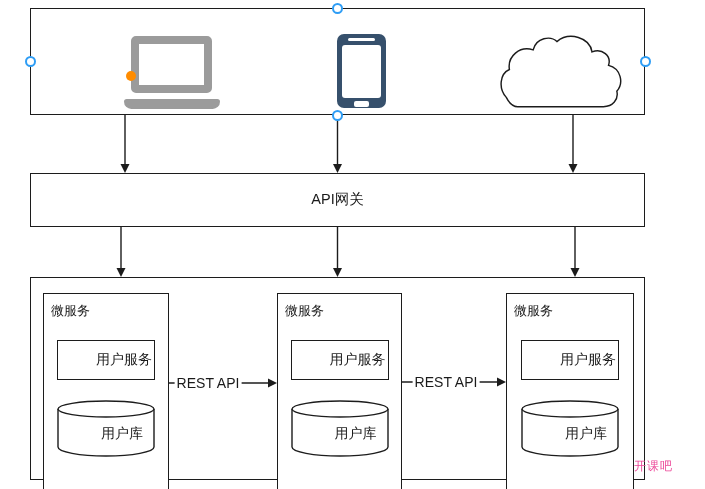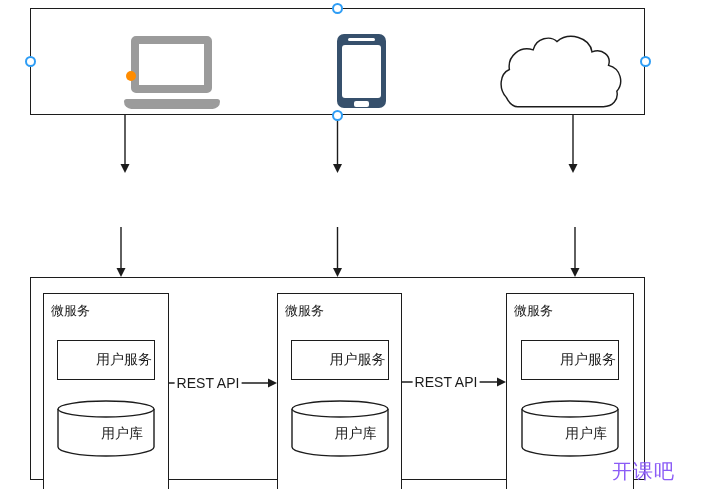--- a/index.html
+++ b/index.html
@@ -56,21 +56,21 @@
   
   .connector-layer{position:absolute;left:0;top:0;z-index:20;pointer-events:none;}
   .edge-label{
     position:absolute;z-index:25;background:#fff;padding:0 2px;
     font-size:14px;white-space:nowrap;transform:translate(-50%,-50%);
   }
   .rest-1{left:208px;top:383px;}
   .rest-2{left:446px;top:382px;}
   
   .watermark{
-    left:612px;top:458px;font-size:20px;color:#8b5cf6;letter-spacing:1px;z-index:40;
+    left:634px;top:458px;font-size:12px;color:#ec4899;letter-spacing:1px;z-index:40;
   }
 </style>
 </head>
 <body>
 
 <div class="abs" style="left:0;top:0;width:705px;height:489px;">
 
   <div class="shape clients-box">
 
     <div class="abs laptop">
@@ -90,20 +90,23 @@
         <path d="M 20,73 L 103,73 C 112,73 118,66 116,58 C 123,50 120,36 108,33 C 111,24 102,16 92,20 C 90,6 70,0 58,10 C 52,4 38,6 35,18 C 22,14 10,24 12,37 C 3,41 1,55 9,64 C 12,70 16,73 20,73 Z" fill="#ffffff" stroke="#1c1c1c" stroke-width="1.4"></path>
       </svg>
     </div>
   </div>
 
   <div class="handle" style="left:332px;top:2.5px;"></div>
   <div class="handle" style="left:24.5px;top:55.5px;"></div>
   <div class="handle" style="left:639.5px;top:55.5px;"></div>
   <div class="handle" style="left:332px;top:109.5px;"></div>
 
+  <div class="shape gateway-box">
+    <span>API网关</span>
+  </div>
 
   <div class="shape container-box"></div>
 
   <div class="shape ms-box ms-1">
     <div class="ms-title">微服务</div>
     <div class="service-box">
       <span>用户服务</span>
     </div>
     <div class="cylinder">
       <svg width="98" height="57" viewBox="0 0 98 57">

